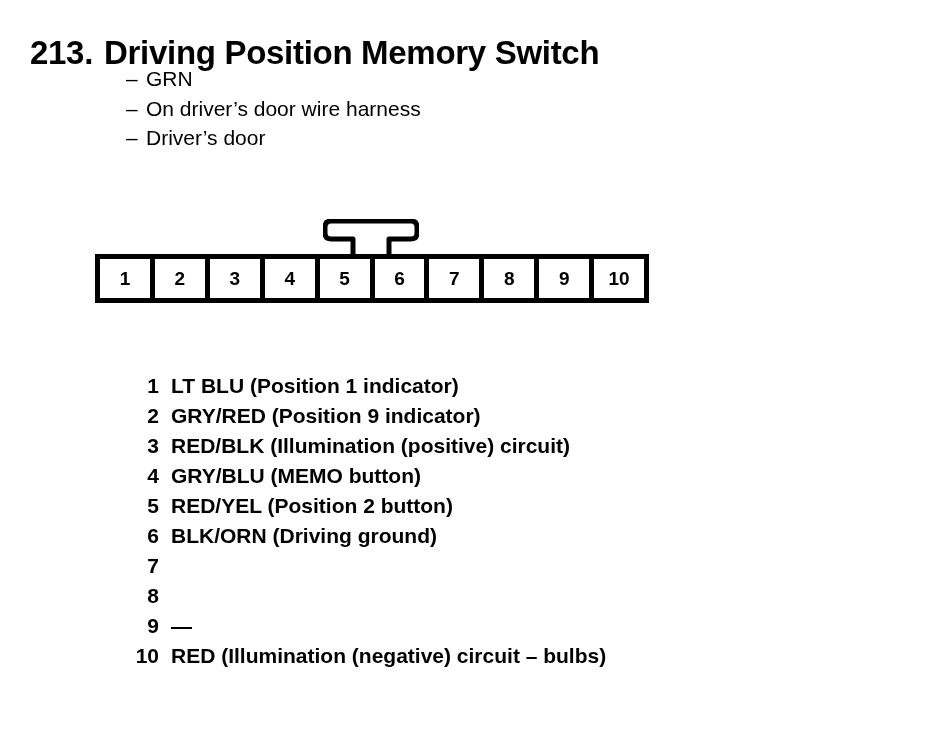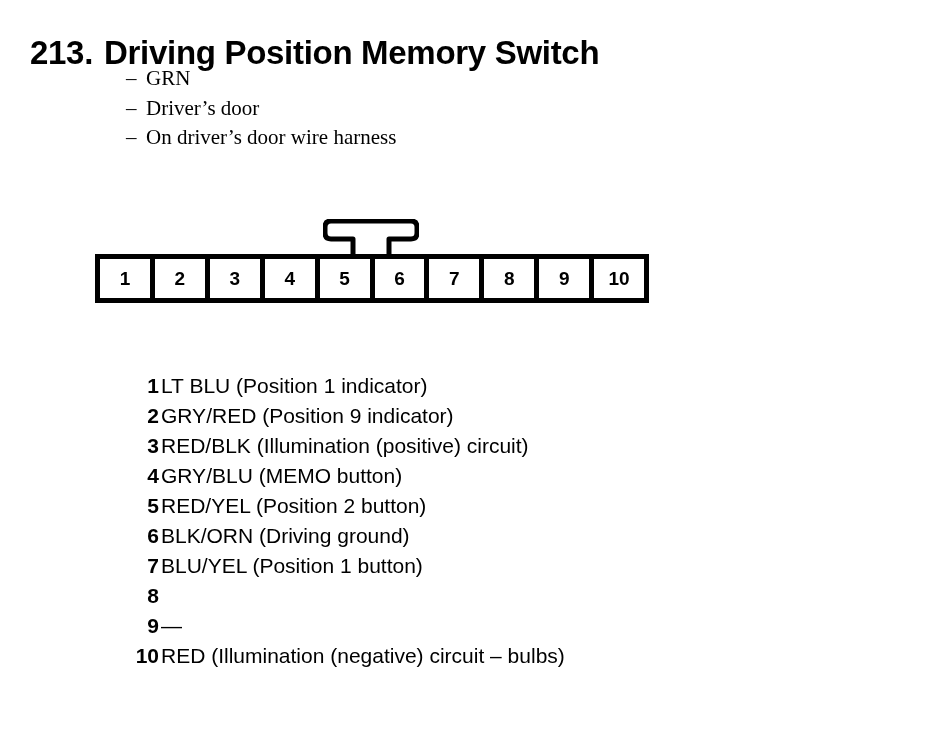--- a/index.html
+++ b/index.html
@@ -32,21 +32,20 @@
     margin-right: 11px;
   }
 
   #subtitle-list {
     position: absolute;
     left: 126px;
     top: 64px;
     font-size: 21px;
     line-height: 29.5px;
     white-space: nowrap;
-    font-family: Liberation Serif, serif;
   }
   #subtitle-list .subtitle-row {
     display: block;
     white-space: nowrap;
   }
   #subtitle-list .dash {
     display: inline-block;
     width: 20px;
   }
 
@@ -106,41 +105,41 @@
     white-space: nowrap;
     height: 30px;
   }
   .legend-num {
     width: 46px;
     text-align: right;
     font-weight: bold;
     flex: 0 0 auto;
   }
   .legend-desc {
-    margin-left: 2px;
-    font-weight: normal;
+    margin-left: 12px;
+    font-weight: bold;
     flex: 0 0 auto;
   }
 </style>
 </head>
 <body>
 
 <h1 id="page-title">
   <span class="title-number">213.</span><span class="title-text">Driving Position Memory Switch</span>
 </h1>
 
 <div id="subtitle-list">
   <span class="subtitle-row">
     <span class="dash">–</span><span>GRN</span>
   </span>
   <span class="subtitle-row">
-    <span class="dash">–</span><span>Driver’s door</span>
+    <span class="dash">–</span><span>On driver’s door wire harness</span>
   </span>
   <span class="subtitle-row">
-    <span class="dash">–</span><span>On driver’s door wire harness</span>
+    <span class="dash">–</span><span>Driver’s door</span>
   </span>
 </div>
 
 <div id="connector-diagram">
 
   <svg id="latch-tab" width="96" height="40" viewBox="0 0 96 40">
     <path d="M 8 2 L 88 2 Q 94 2 94 8 L 94 14 Q 94 20 88 20 L 66 20 L 66 38 L 30 38 L 30 20 L 8 20 Q 2 20 2 14 L 2 8 Q 2 2 8 2 Z" fill="none" stroke="#000000" stroke-width="5" stroke-linejoin="round"></path>
   </svg>
 
   <div id="connector-body">
@@ -177,21 +176,20 @@
   <div class="legend-row">
     <span class="legend-num">5</span>
     <span class="legend-desc">RED/YEL (Position 2 button)</span>
   </div>
   <div class="legend-row">
     <span class="legend-num">6</span>
     <span class="legend-desc">BLK/ORN (Driving ground)</span>
   </div>
   <div class="legend-row">
     <span class="legend-num">7</span>
-    <span class="legend-desc">BLU/YEL (Position 1 button)</span>
   </div>
   <div class="legend-row">
     <span class="legend-num">8</span>
   </div>
   <div class="legend-row">
     <span class="legend-num">9</span>
     <span class="legend-desc">—</span>
   </div>
   <div class="legend-row">
     <span class="legend-num">10</span>

